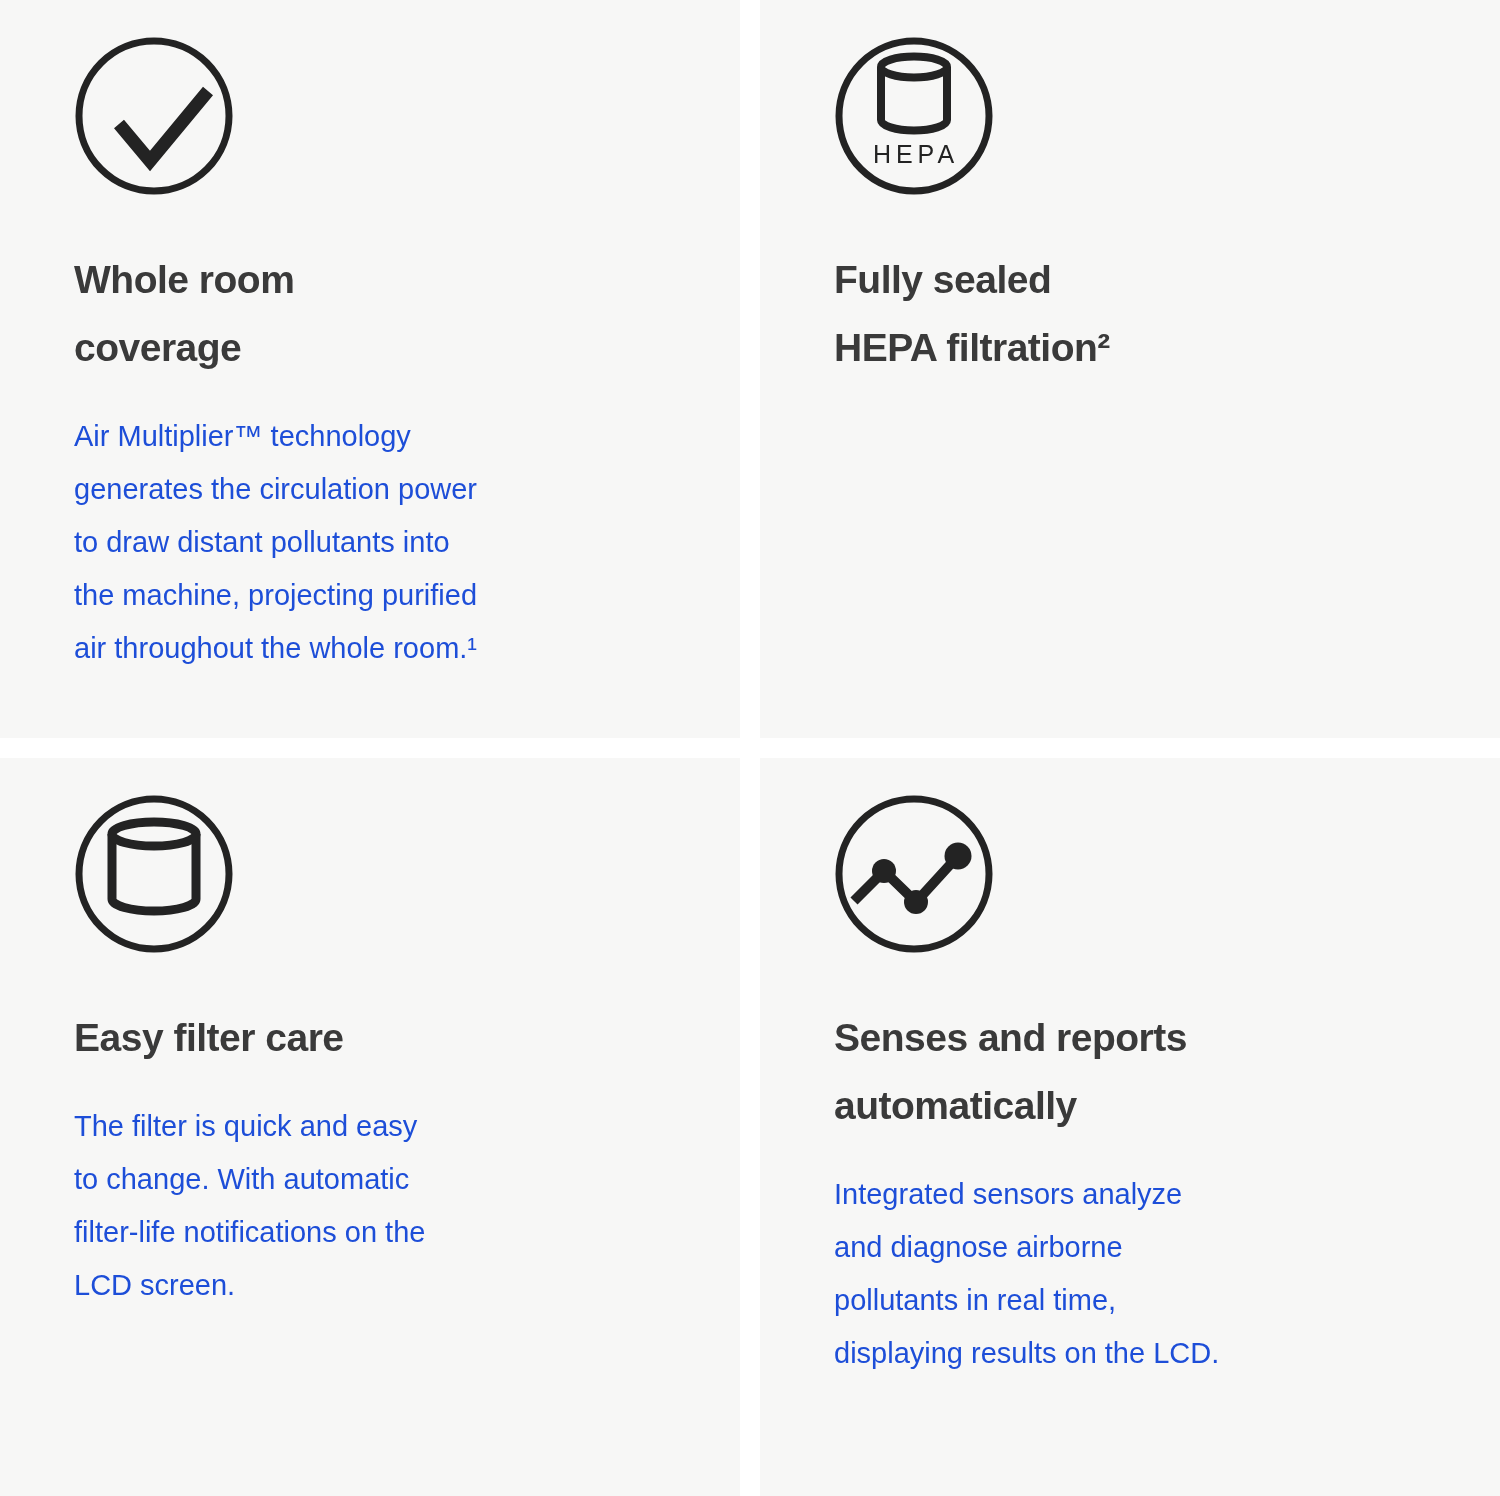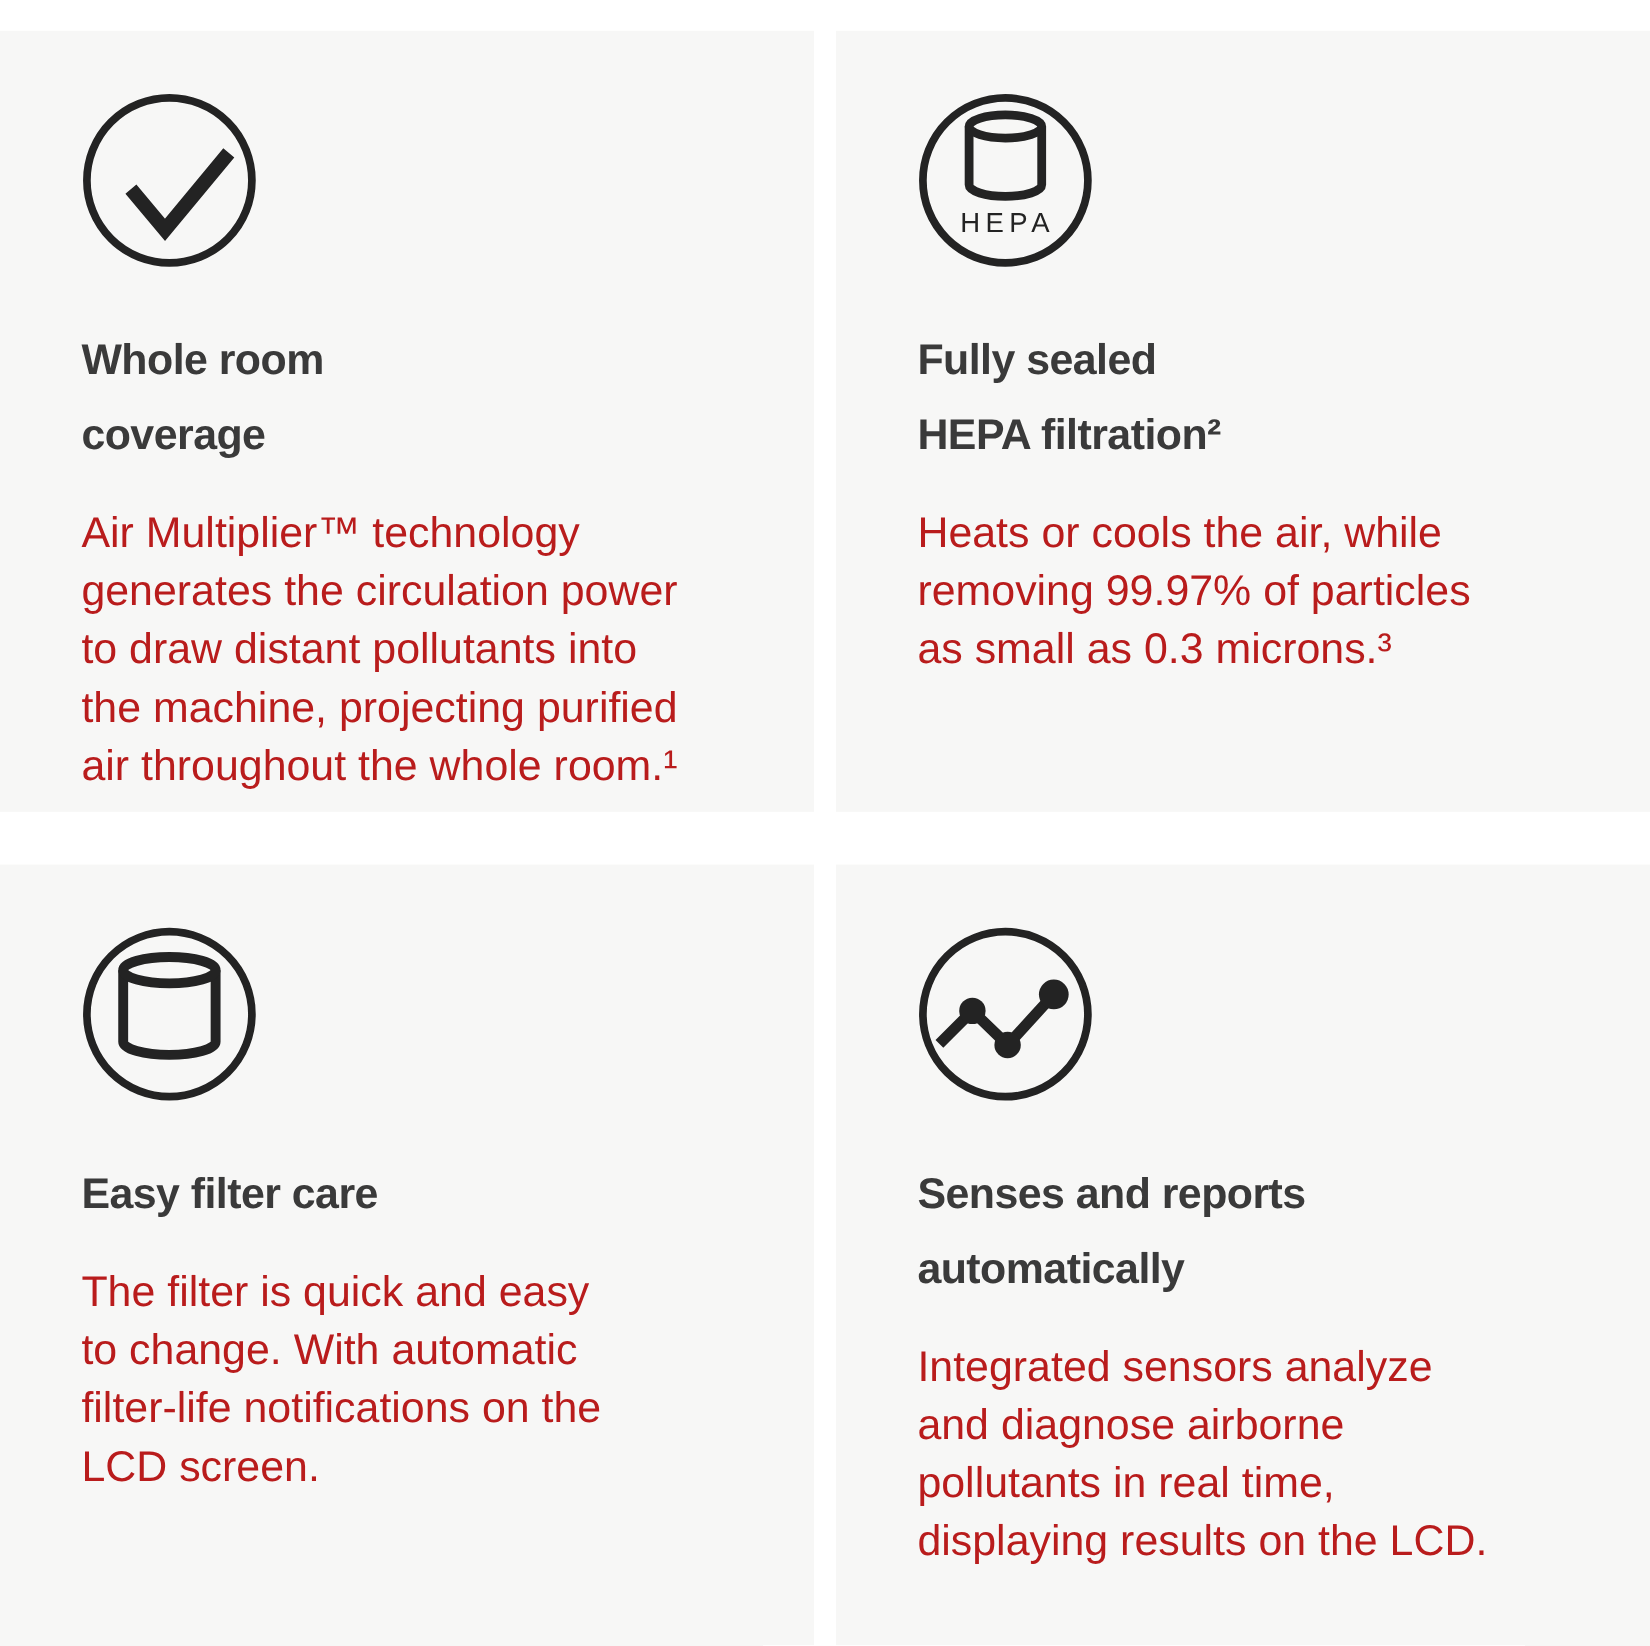--- a/index.html
+++ b/index.html
@@ -14,22 +14,21 @@
     background: #ffffff;
     display: grid;
     grid-template-columns: 740px 740px;
     grid-template-rows: 738px 738px;
     gap: 20px;
     overflow: hidden;
   }
   .card {
     background: #f7f7f6;
     box-sizing: border-box;
-    padding: 56px 36px 0 74px;
-    margin-top: 28px;
+    padding: 36px 36px 0 74px;
   }
   .icon-wrap {
     width: 160px;
     height: 160px;
     margin-bottom: 50px;
   }
   .icon-wrap svg {
     display: block;
     width: 160px;
     height: 160px;
@@ -52,24 +51,24 @@
     margin: 0 0 28px 0;
     font-size: 39px;
     line-height: 68px;
     font-weight: bold;
     letter-spacing: -0.5px;
     color: #3a3a3a;
     white-space: pre-line;
   }
   p.card-body {
     margin: 0;
-    font-size: 39px;
+    font-size: 29px;
     line-height: 53px;
     font-weight: normal;
-    color: #b91c1c;
+    color: #1d4ed8;
     white-space: pre-line;
   }
 </style>
 </head>
 <body>
 
 <div class="page">
 
   <section class="card">
     <div class="icon-wrap">
@@ -91,23 +90,20 @@
     <div class="icon-wrap">
       <svg viewBox="0 0 160 160" aria-hidden="true">
         <circle class="icon-stroke" cx="80" cy="80" r="75" stroke-width="7"></circle>
         <path class="icon-stroke" d="M47 31 v53 a33 10.5 0 0 0 66 0 v-53" stroke-width="8"></path>
         <ellipse class="icon-stroke" cx="80" cy="31" rx="33" ry="10.5" stroke-width="8"></ellipse>
         <text class="hepa-label" x="82" y="127" text-anchor="middle">HEPA</text>
       </svg>
     </div>
     <h2 class="card-title">Fully sealed
 HEPA filtration²</h2>
-    <p class="card-body">Heats or cools the air, while
-removing 99.97% of particles
-as small as 0.3 microns.³</p>
   </section>
 
   <section class="card">
     <div class="icon-wrap">
       <svg viewBox="0 0 160 160" aria-hidden="true">
         <circle class="icon-stroke" cx="80" cy="80" r="75" stroke-width="7"></circle>
         <path class="icon-stroke" d="M38 40 v65 a42 12 0 0 0 84 0 v-65" stroke-width="9"></path>
         <ellipse class="icon-stroke" cx="80" cy="40" rx="42" ry="12" stroke-width="9"></ellipse>
       </svg>
     </div>

